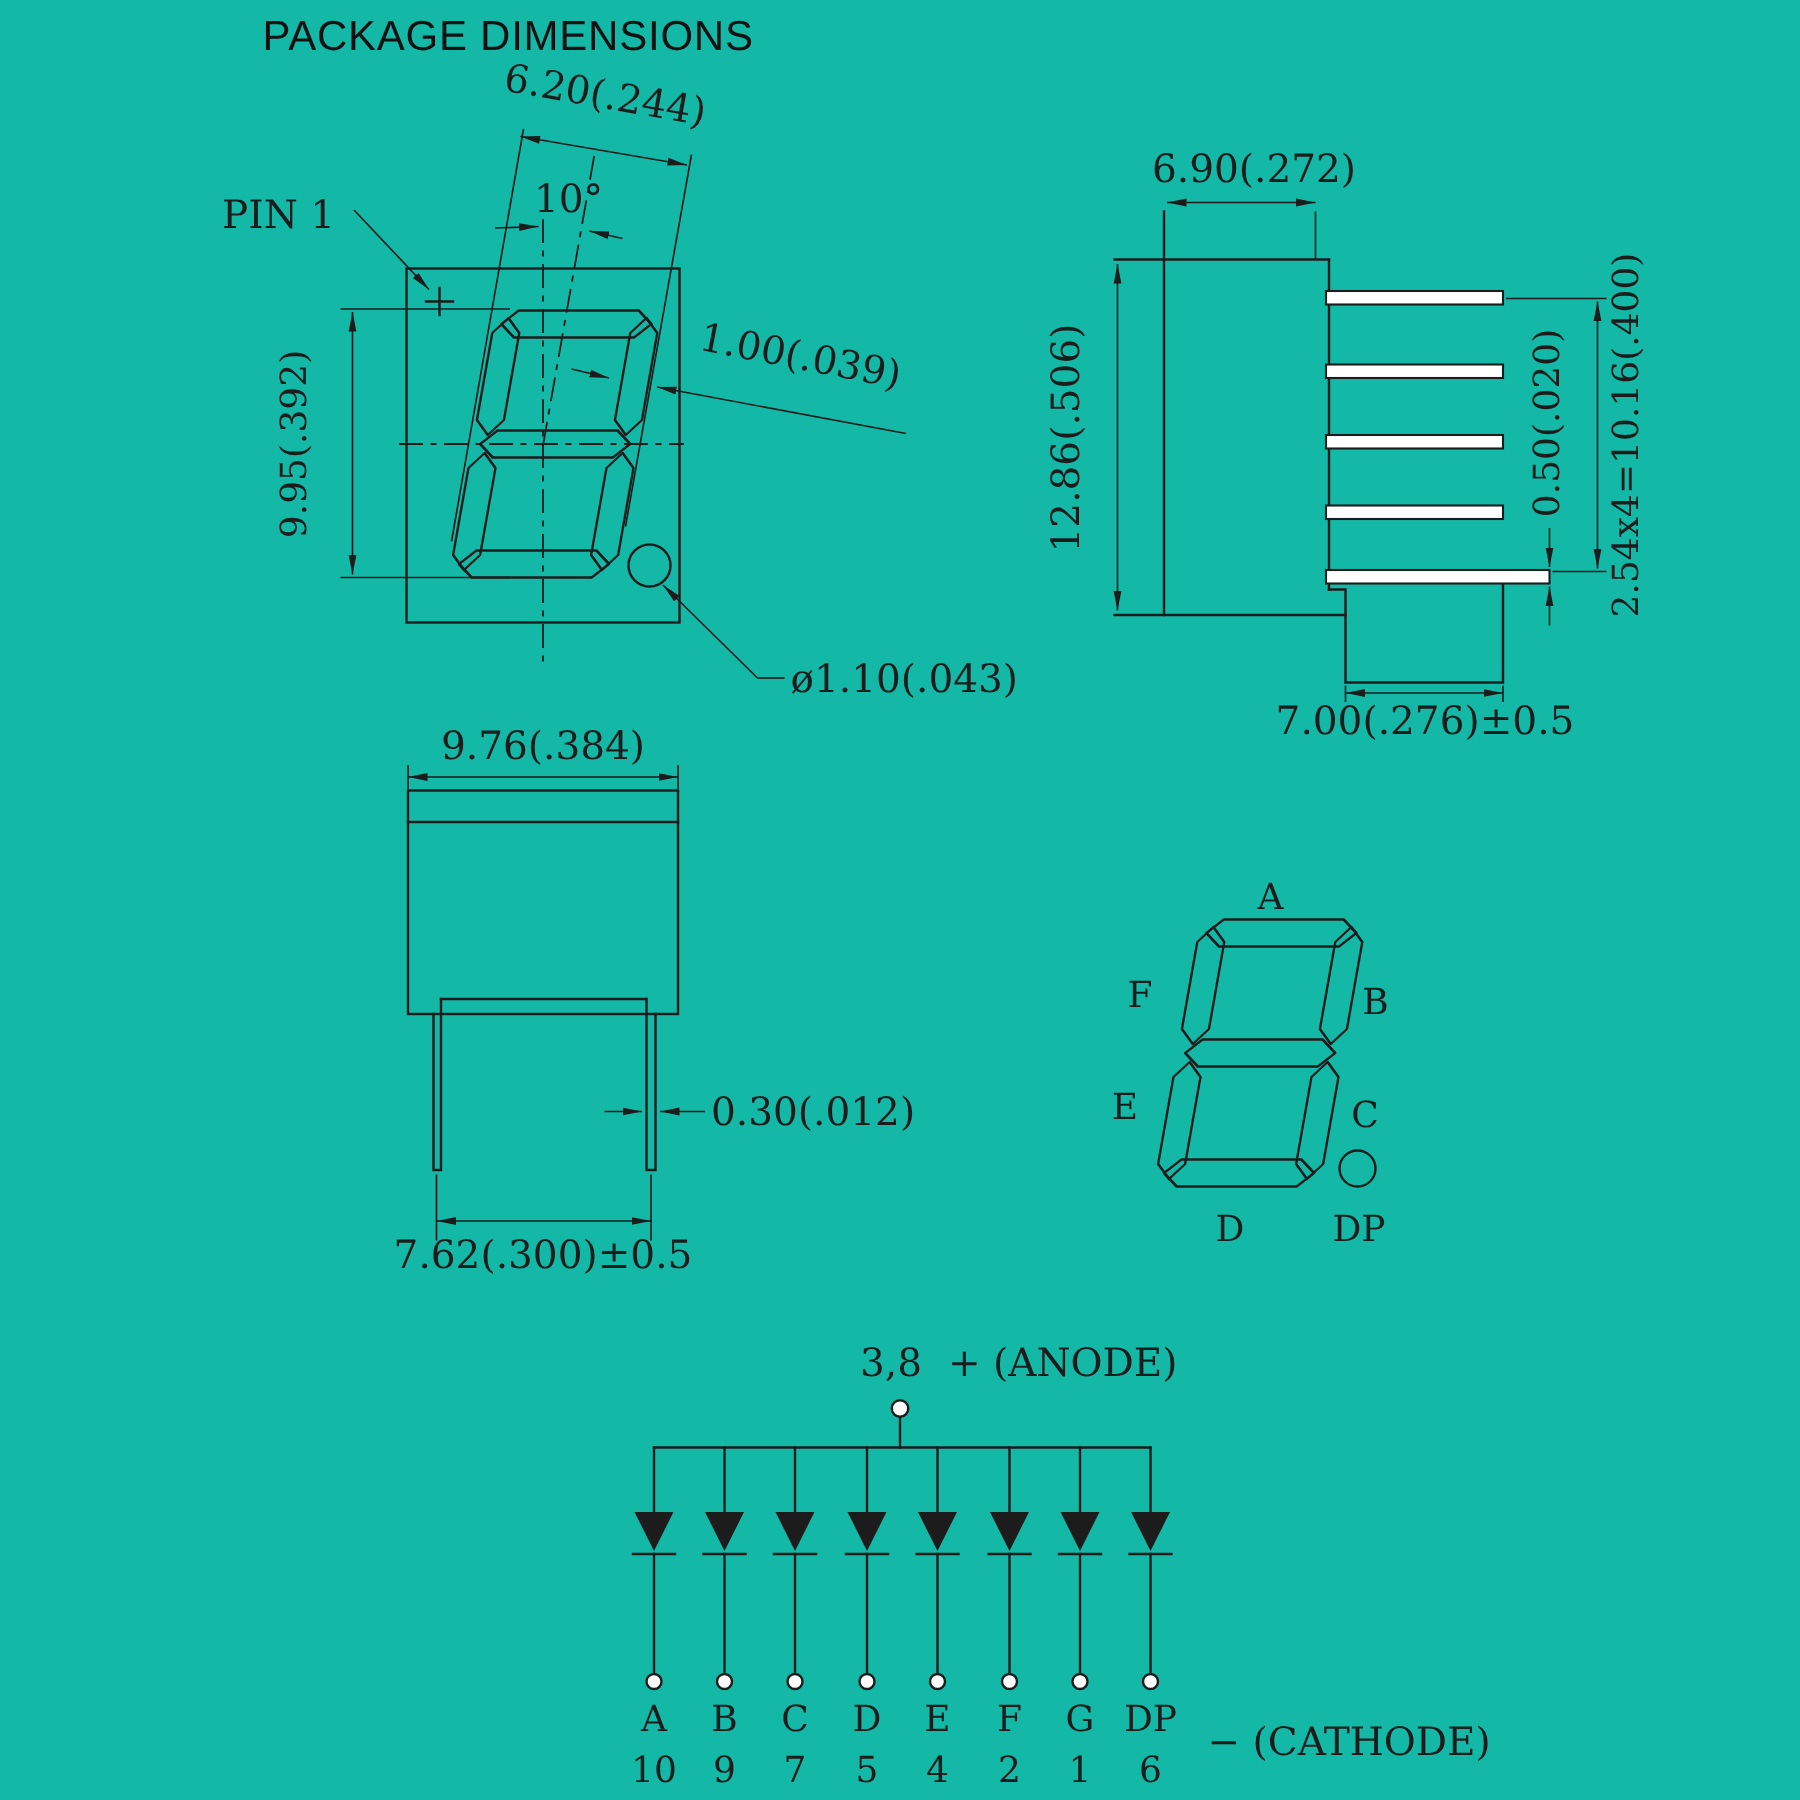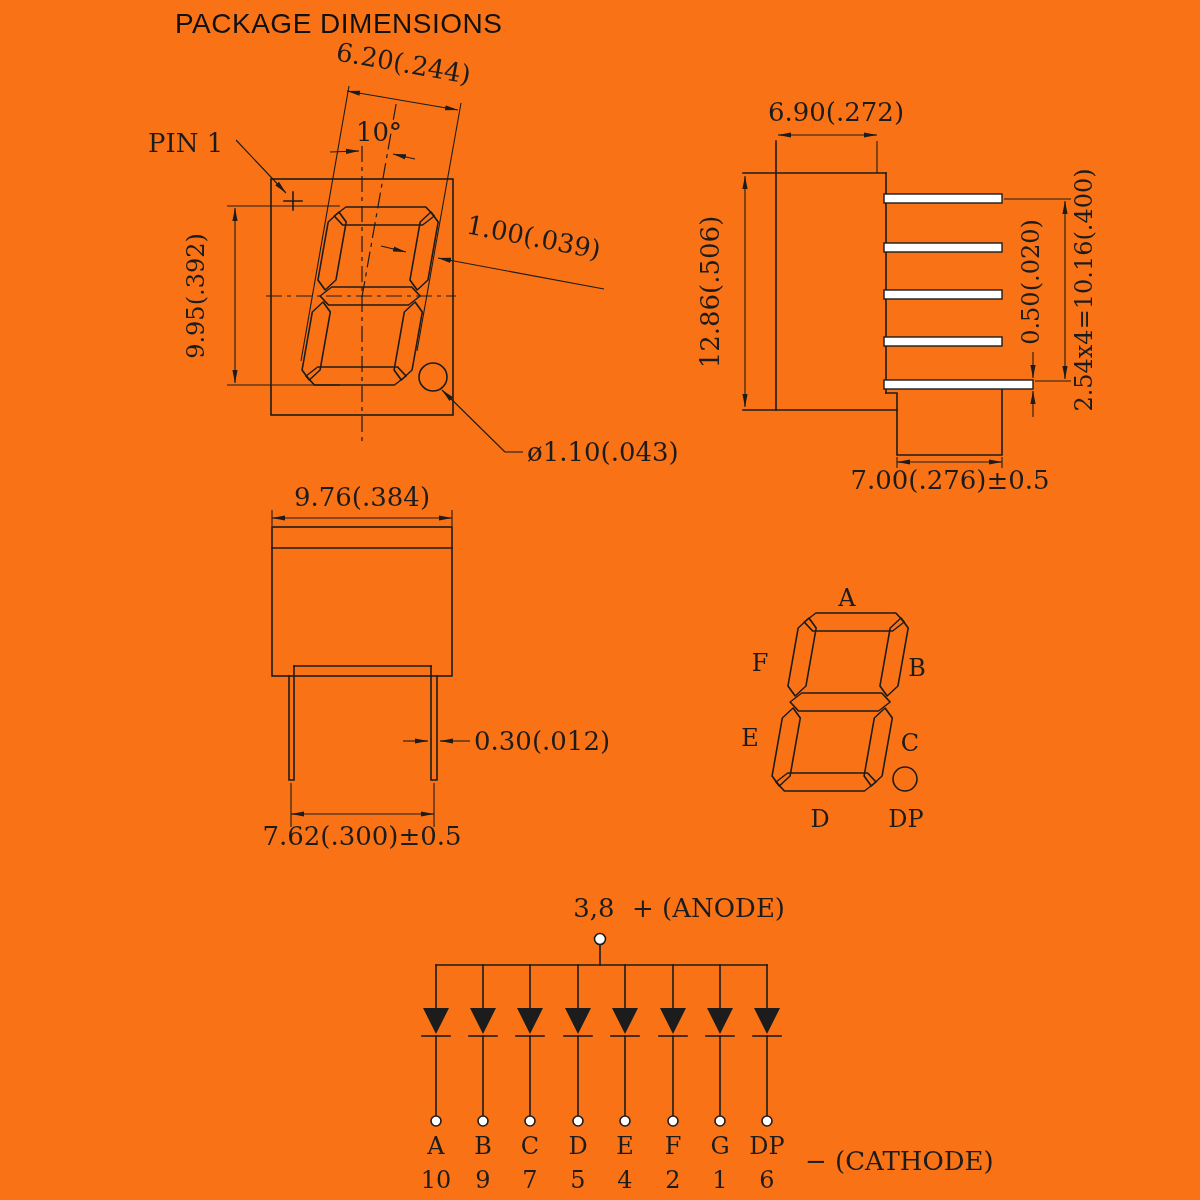--- a/index.html
+++ b/index.html
@@ -1,16 +1,16 @@
 <!DOCTYPE html>
 <html><head>
 <meta charset="utf-8">
 <style>
   html,body{margin:0;padding:0;background:#fff;}
-  #page{width:1200px;height:1200px;background:#f97316;position:relative;overflow:hidden;}
+  #page{width:1200px;height:1200px;background:#14b8a6;position:relative;overflow:hidden;}
   svg{display:block;}
   .ln{stroke:#1c1c1c;stroke-width:1.6;fill:none;stroke-linecap:square;}
   .thin{stroke:#1c1c1c;stroke-width:1.1;fill:none;}
   .dimln{stroke:#1c1c1c;stroke-width:1.1;fill:none;}
   .dash{stroke:#1c1c1c;stroke-width:1.2;fill:none;stroke-dasharray:16 5 4 5;}
   .seg{stroke:#1c1c1c;stroke-width:1.6;fill:none;stroke-linejoin:round;}
   .pinbar{stroke:#1c1c1c;stroke-width:1.4;fill:#ffffff;}
   .solid{fill:#1c1c1c;stroke:none;}
   .term{stroke:#1c1c1c;stroke-width:1.6;fill:#ffffff;}
   text.dim{font-family:"DejaVu Serif",serif;font-size:24px;fill:#1c1c1c;}

